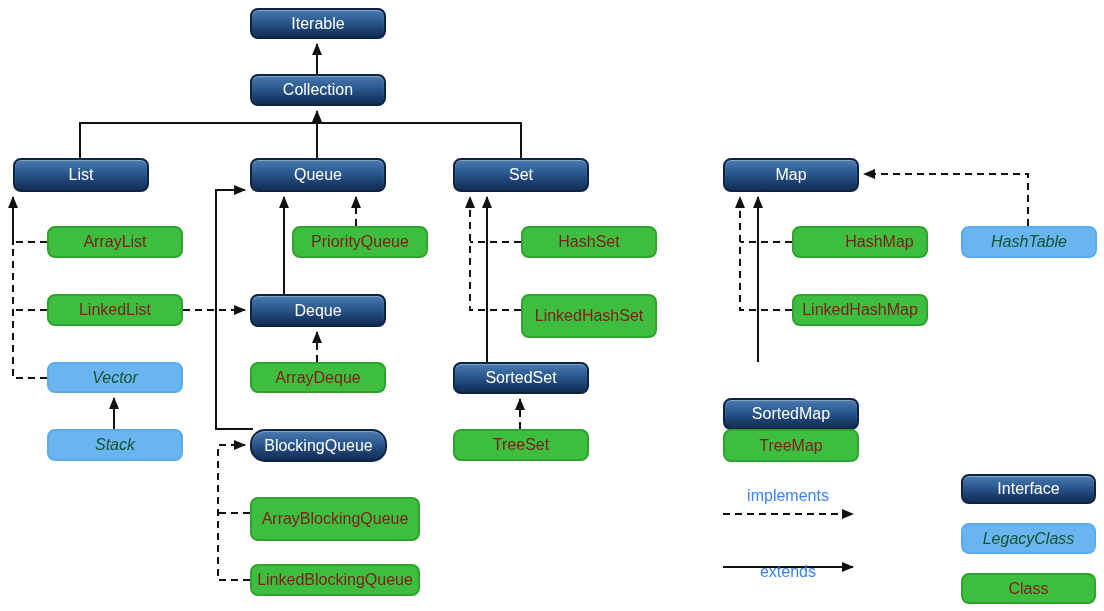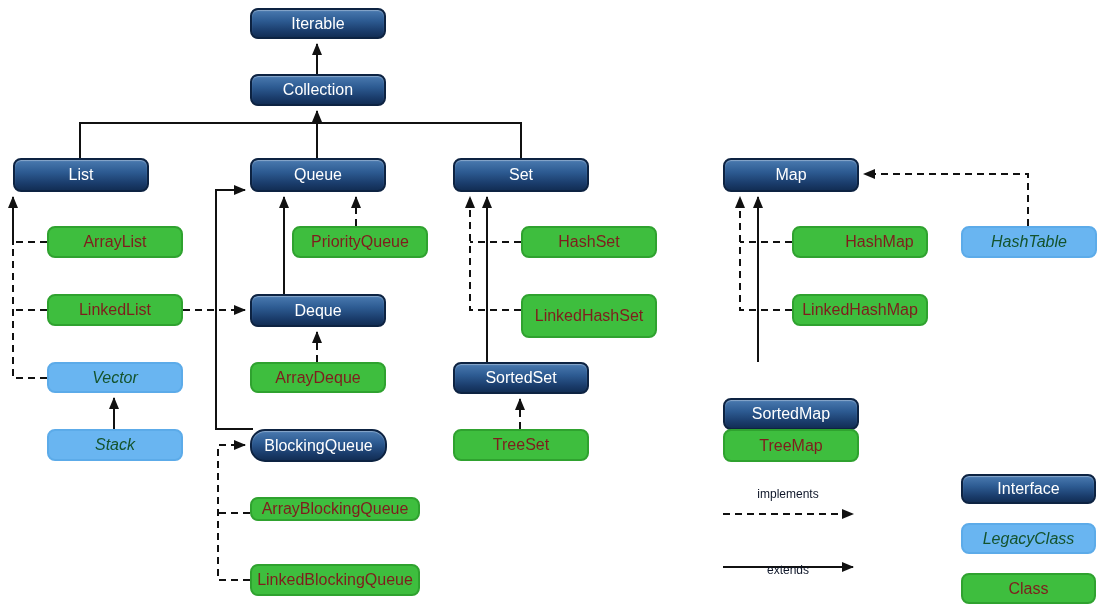--- a/index.html
+++ b/index.html
@@ -35,22 +35,22 @@
   .node.legacy{
     background:#69b5f1;
     border:2px solid #5cabe9;
     color:#14532d;
     font-style:italic;
   }
   .legend-label{
     position:absolute;
     width:170px;
     text-align:center;
-    font-size:12px;
-    color:#0f172a;
+    font-size:16px;
+    color:#3b82f6;
   }
 </style>
 </head>
 <body>
 
 <div id="stage">
   <svg id="edge-layer" width="1104" height="611" viewBox="0 0 1104 611" xmlns="http://www.w3.org/2000/svg">
     <defs>
       <marker id="arrowhead" markerUnits="userSpaceOnUse" markerWidth="13" markerHeight="11" refX="11" refY="5" orient="auto">
         <path d="M0,0 L12,5 L0,10 Z" fill="#111111"></path>
@@ -102,18 +102,18 @@
     <div class="node class" style="left: 521px; top: 294px; width: 136px; height: 44px;">LinkedHashSet</div>
     <div class="node class" style="left: 792px; top: 294px; width: 136px; height: 32px;">LinkedHashMap</div>
     <div class="node legacy" style="left: 47px; top: 362px; width: 136px; height: 31px;">Vector</div>
     <div class="node class" style="left: 250px; top: 362px; width: 136px; height: 31px;">ArrayDeque</div>
     <div class="node interface" style="left: 453px; top: 362px; width: 136px; height: 32px;">SortedSet</div>
     <div class="node interface" style="left: 723px; top: 362px; width: 136px; height: 32px; margin-top: 36px;">SortedMap</div>
     <div class="node legacy" style="left: 47px; top: 429px; width: 136px; height: 32px;">Stack</div>
     <div class="node interface" style="left: 250px; top: 429px; width: 137px; height: 33px; border-radius: 15px;">BlockingQueue</div>
     <div class="node class" style="left: 453px; top: 429px; width: 136px; height: 32px;">TreeSet</div>
     <div class="node class" style="left: 723px; top: 429px; width: 136px; height: 33px;">TreeMap</div>
-    <div class="node class" style="left: 250px; top: 497px; width: 170px; height: 24px;">ArrayBlockingQueue</div>
+    <div class="node class" style="left: 250px; top: 497px; width: 170px; height: 44px;">ArrayBlockingQueue</div>
     <div class="node class" style="left: 250px; top: 564px; width: 170px; height: 32px;">LinkedBlockingQueue</div>
     <div class="node interface" style="left: 961px; top: 474px; width: 135px; height: 30px;">Interface</div>
     <div class="node legacy" style="left: 961px; top: 523px; width: 135px; height: 31px;">LegacyClass</div>
     <div class="node class" style="left: 961px; top: 573px; width: 135px; height: 31px;">Class</div>
   </div>
 
 </body></html>

